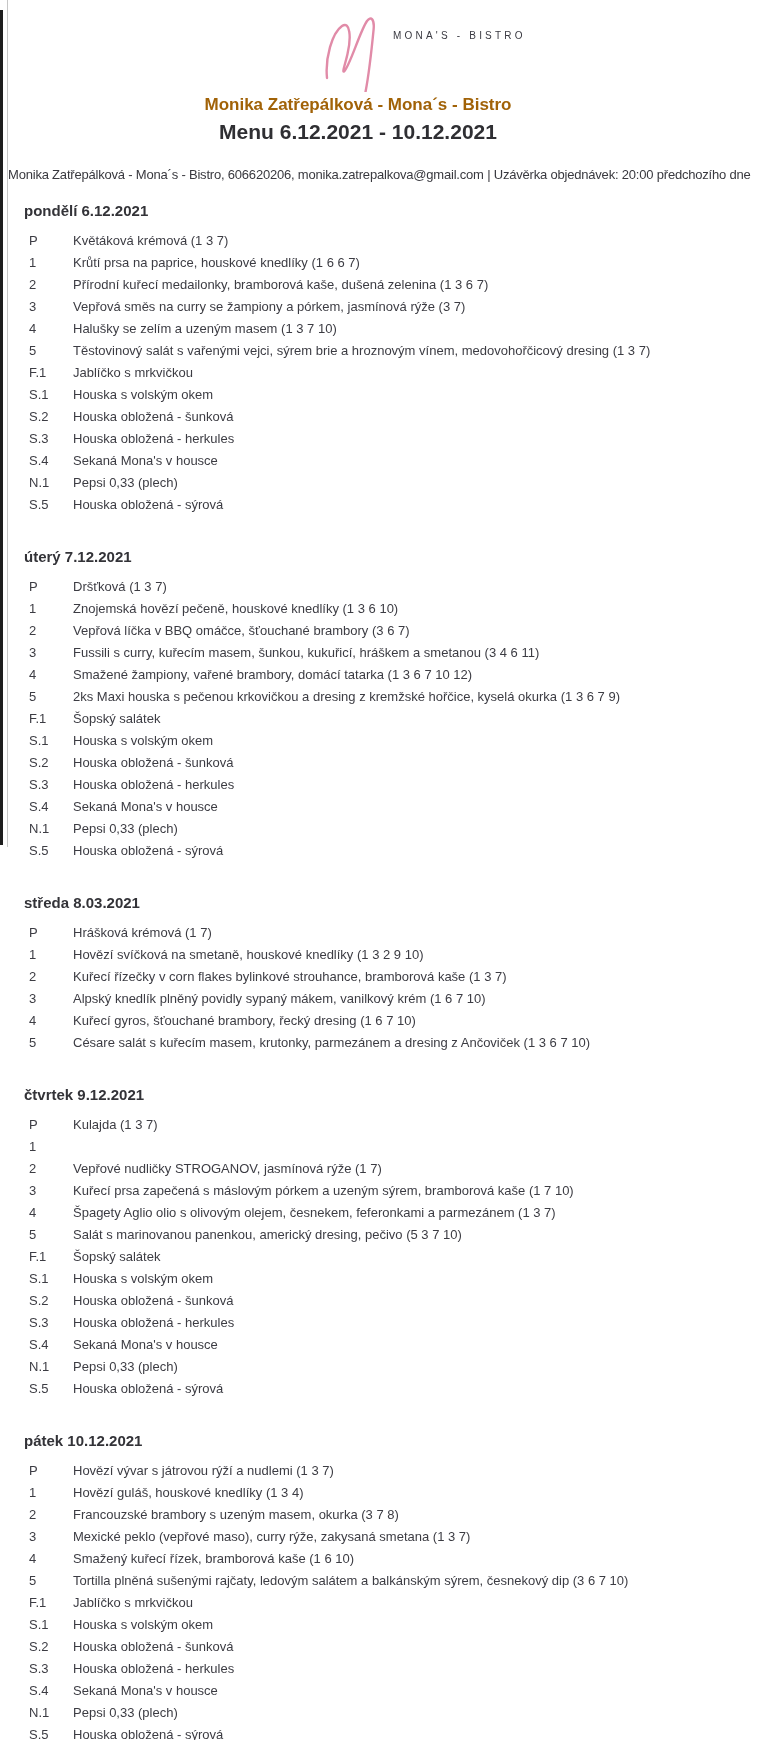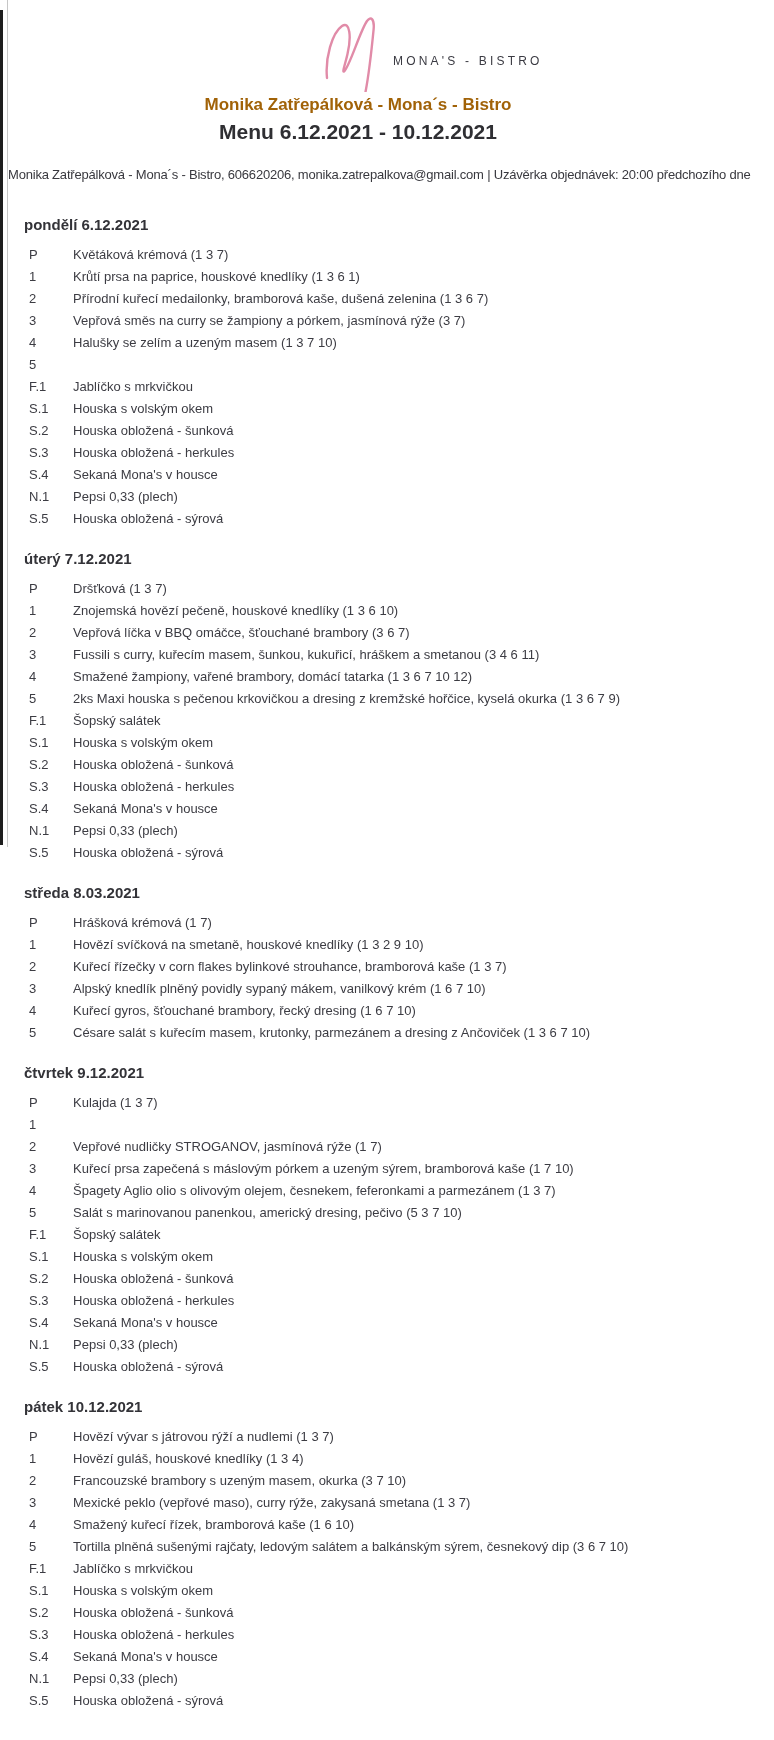--- a/index.html
+++ b/index.html
@@ -19,41 +19,41 @@
   .left-line-gray {
     position: absolute; left: 7px; top: 0;
     width: 1px; height: 847px; background: #c6c6c6;
   }
   .content { width: 700px; margin-left: 8px; }
 
   .logo-row { position: relative; height: 92px; }
   .logo { position: absolute; left: 314px; top: 14px; display: flex; align-items: flex-start; }
   .logo svg { display: block; }
   .brand {
-    margin-left: 13px; margin-top: 40px;
-    font-size: 12px; letter-spacing: 3.2px;
+    margin-left: 13px; margin-top: 16px;
+    font-size: 10px; letter-spacing: 3.2px;
     color: #3a3a42; white-space: nowrap;
   }
 
   .title {
     text-align: center; font-size: 17px; font-weight: bold;
     color: #a16207; margin: 2px 0 0; line-height: 22px;
   }
   .subtitle {
     text-align: center; font-size: 21px; font-weight: bold;
     color: #2f2f33; margin: 5px 0 0; line-height: 22px;
   }
   .contact {
     font-size: 13px; letter-spacing: -0.2px;
     color: #39393f; margin: 24px 0 0; line-height: 16px; white-space: nowrap;
   }
 
   .days { padding-left: 16px; }
-  .day { margin-top: 20px; }
-  .day:first-child { margin-top: 32px; }
+  .day { margin-top: 32px; }
+  .day:first-child { margin-top: 18px; }
   .day-title {
     font-size: 15px; font-weight: bold; color: #333338;
     margin: 0 0 9px 0; line-height: 19px;
   }
   .menu-row {
     display: flex; height: 22px; align-items: center;
     font-size: 13px; color: #3c3c43;
   }
   .row-label { width: 44px; padding-left: 5px; flex: none; }
   .row-text { flex: 1; white-space: nowrap; }
@@ -83,36 +83,37 @@
 
   <div class="days">
       <section class="day">
         <h2 class="day-title">pondělí 6.12.2021</h2>
         <div class="menu-row">
           <span class="row-label">P</span>
           <span class="row-text">Květáková krémová (1 3 7)</span>
         </div>
         <div class="menu-row">
           <span class="row-label">1</span>
-          <span class="row-text">Krůtí prsa na paprice, houskové knedlíky (1 3 6 1)</span>
+          <span class="row-text">Krůtí prsa na paprice, houskové knedlíky (1 6 6 7)</span>
         </div>
         <div class="menu-row">
           <span class="row-label">2</span>
           <span class="row-text">Přírodní kuřecí medailonky, bramborová kaše, dušená zelenina (1 3 6 7)</span>
         </div>
         <div class="menu-row">
           <span class="row-label">3</span>
           <span class="row-text">Vepřová směs na curry se žampiony a pórkem, jasmínová rýže (3 7)</span>
         </div>
         <div class="menu-row">
           <span class="row-label">4</span>
           <span class="row-text">Halušky se zelím a uzeným masem (1 3 7 10)</span>
         </div>
         <div class="menu-row">
           <span class="row-label">5</span>
+          <span class="row-text">Těstovinový salát s vařenými vejci, sýrem brie a hroznovým vínem, medovohořčicový dresing (1 3 7)</span>
         </div>
         <div class="menu-row">
           <span class="row-label">F.1</span>
           <span class="row-text">Jablíčko s mrkvičkou</span>
         </div>
         <div class="menu-row">
           <span class="row-label">S.1</span>
           <span class="row-text">Houska s volským okem</span>
         </div>
         <div class="menu-row">
@@ -277,21 +278,21 @@
         <div class="menu-row">
           <span class="row-label">P</span>
           <span class="row-text">Hovězí vývar s játrovou rýží a nudlemi (1 3 7)</span>
         </div>
         <div class="menu-row">
           <span class="row-label">1</span>
           <span class="row-text">Hovězí guláš, houskové knedlíky (1 3 4)</span>
         </div>
         <div class="menu-row">
           <span class="row-label">2</span>
-          <span class="row-text">Francouzské brambory s uzeným masem, okurka (3 7 10)</span>
+          <span class="row-text">Francouzské brambory s uzeným masem, okurka (3 7 8)</span>
         </div>
         <div class="menu-row">
           <span class="row-label">3</span>
           <span class="row-text">Mexické peklo (vepřové maso), curry rýže, zakysaná smetana (1 3 7)</span>
         </div>
         <div class="menu-row">
           <span class="row-label">4</span>
           <span class="row-text">Smažený kuřecí řízek, bramborová kaše (1 6 10)</span>
         </div>
         <div class="menu-row">

